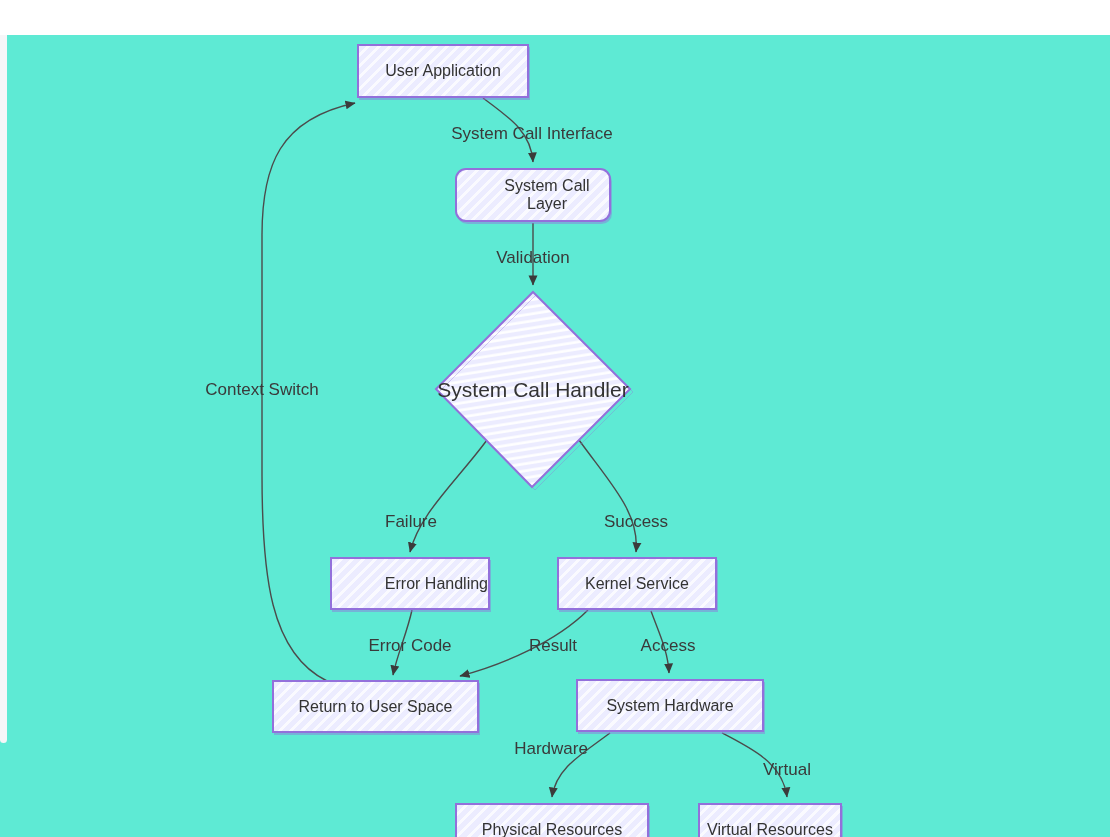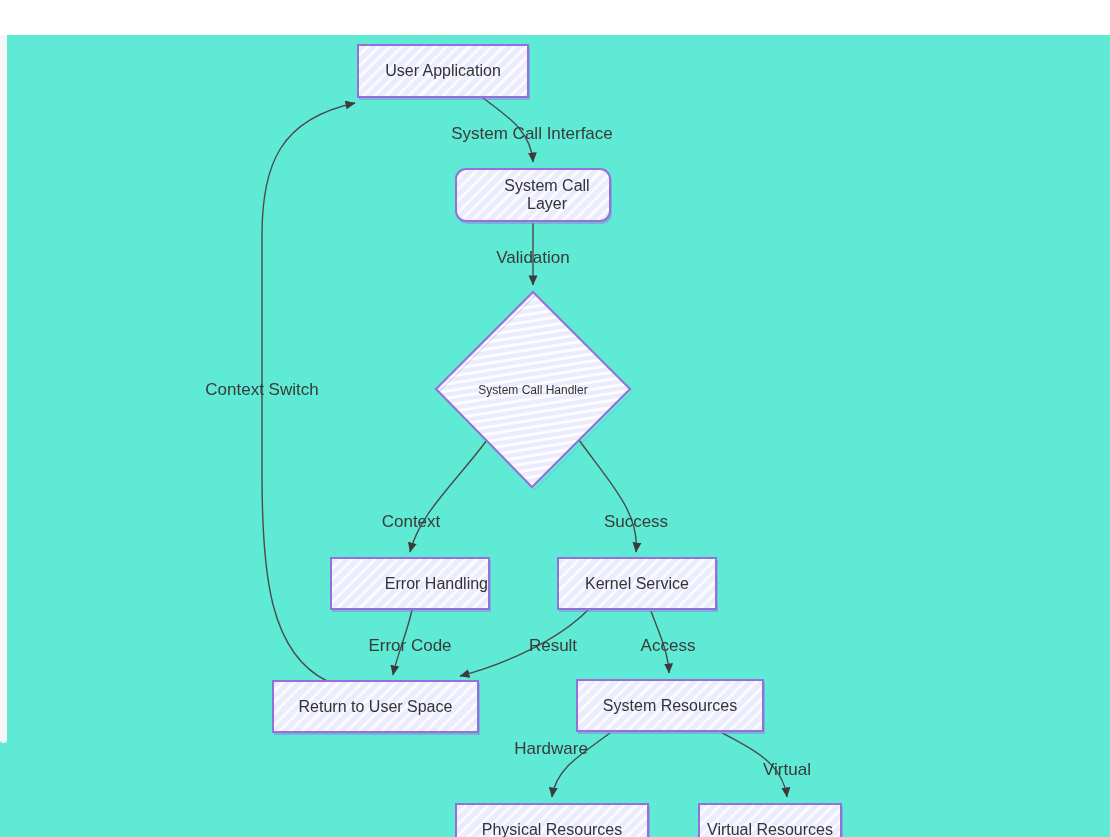--- a/index.html
+++ b/index.html
@@ -43,21 +43,21 @@
       rgba(255,255,255,0.75) 5px, rgba(255,255,255,0.75) 8px);
     box-shadow: 1.5px 2.5px 0 -0.5px rgba(147,112,219,0.45);
     text-align: center;
   }
   .node.rounded { border-radius: 11px; }
 
   .diamond-label {
     position: absolute;
     transform: translate(-50%, -50%);
     color: #333333;
-    font-size: 12px;
+    font-size: 21px;
     white-space: nowrap;
   }
 
   .edge-label {
     position: absolute;
     transform: translate(-50%, -50%);
     color: #3a3a3a;
     font-size: 17px;
     white-space: nowrap;
     background: transparent;
@@ -114,34 +114,34 @@
 
   <div class="node" style="left:557px; top:522px; width:160px; height:53px;">
     <span>Kernel Service</span>
   </div>
 
   <div class="node" style="left:272px; top:645px; width:207px; height:53px;">
     <span>Return to User Space</span>
   </div>
 
   <div class="node" style="left:576px; top:644px; width:188px; height:53px;">
-    <span>System Resources</span>
+    <span>System Hardware</span>
   </div>
 
   <div class="node" style="left:455px; top:768px; width:194px; height:54px;">
     <span>Physical Resources</span>
   </div>
 
   <div class="node" style="left:698px; top:768px; width:144px; height:53px;">
     <span>Virtual Resources</span>
   </div>
 
   <div class="edge-label" style="left:532px; top:99px;">System Call Interface</div>
   <div class="edge-label" style="left:533px; top:223px;">Validation</div>
-  <div class="edge-label" style="left:411px; top:487px;">Context</div>
+  <div class="edge-label" style="left:411px; top:487px;">Failure</div>
   <div class="edge-label" style="left:636px; top:487px;">Success</div>
   <div class="edge-label" style="left:410px; top:611px;">Error Code</div>
   <div class="edge-label" style="left:553px; top:611px;">Result</div>
   <div class="edge-label" style="left:668px; top:611px;">Access</div>
   <div class="edge-label" style="left:551px; top:714px;">Hardware</div>
   <div class="edge-label" style="left:787px; top:735px;">Virtual</div>
   <div class="edge-label" style="left:262px; top:355px;">Context Switch</div>
 
 </div>
 

